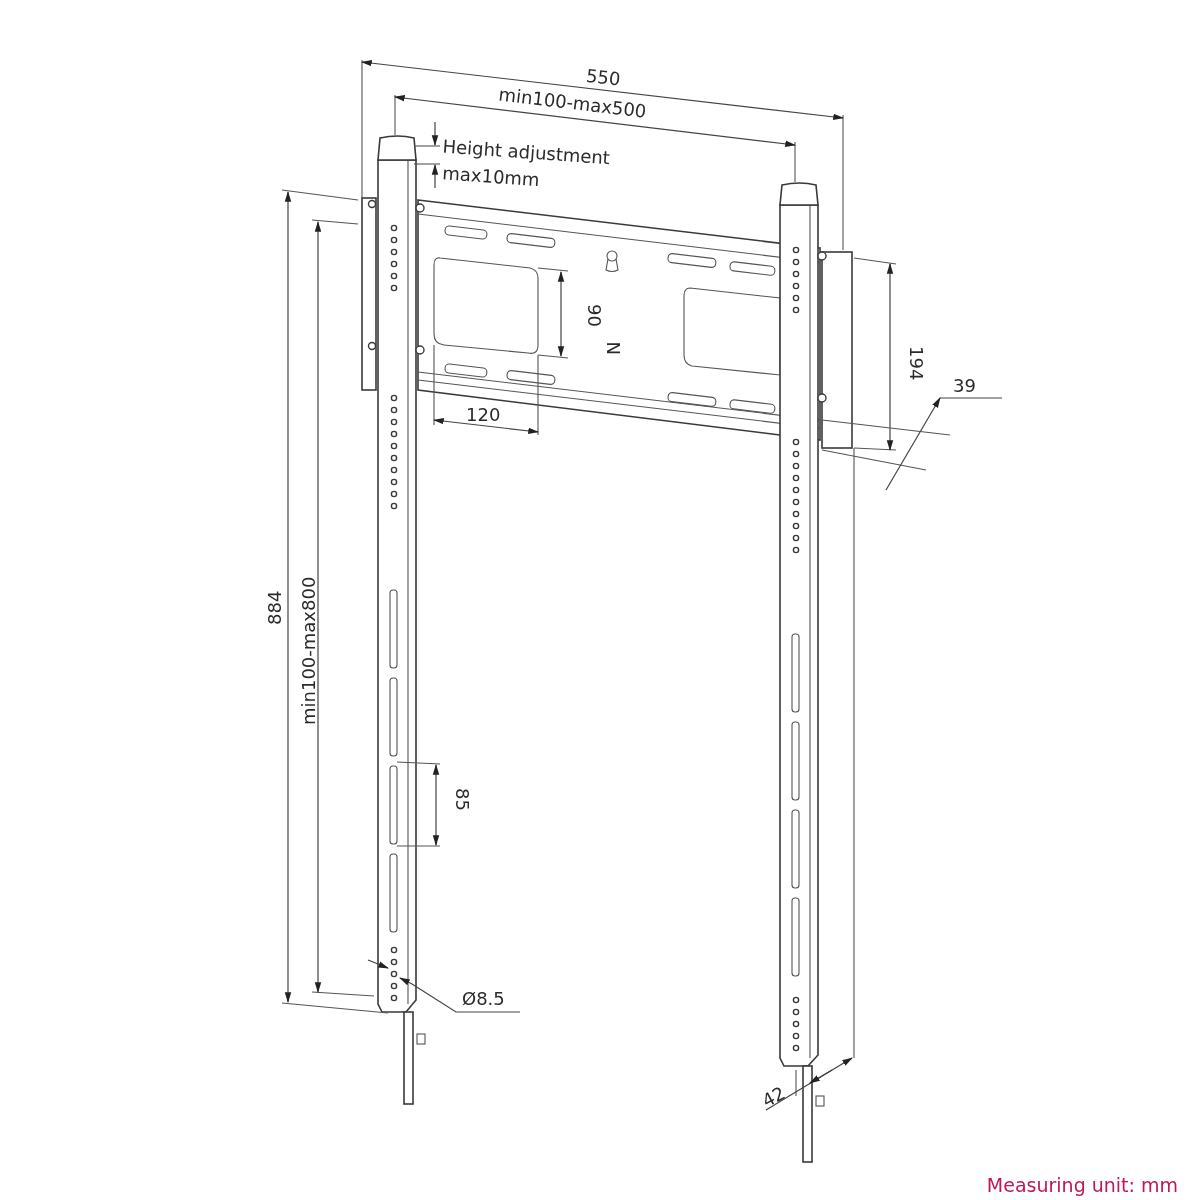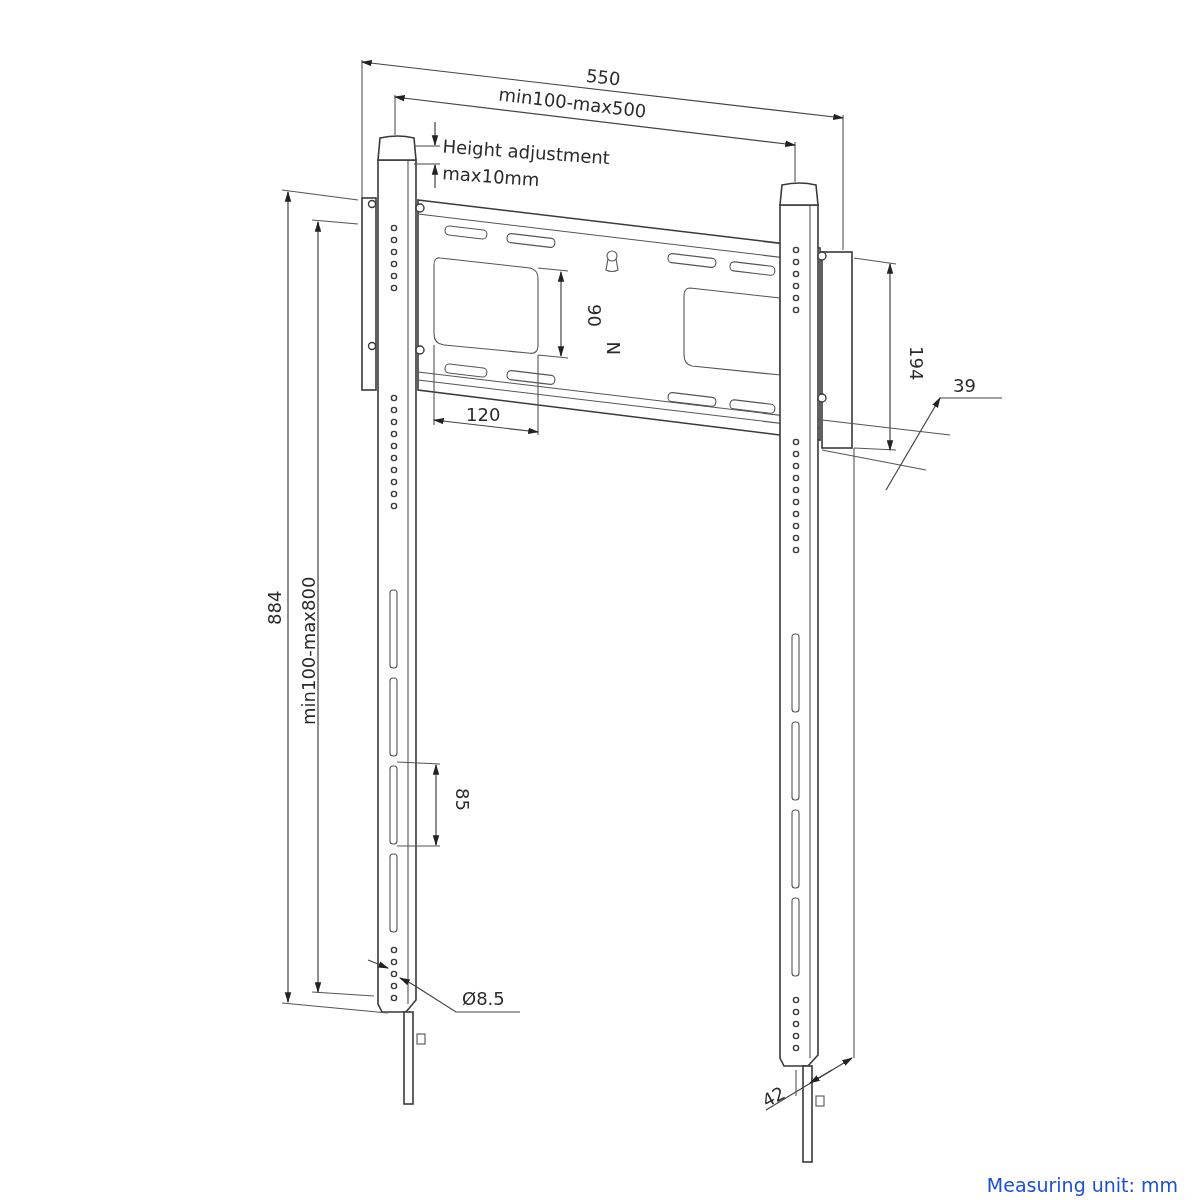--- a/index.html
+++ b/index.html
@@ -6,21 +6,21 @@
   body { width: 1200px; height: 1200px; position: relative; overflow: hidden;
          font-family: "DejaVu Sans", sans-serif; color: #2b2b2b; }
   svg { position: absolute; left: 0; top: 0; }
   .thin { stroke: #555; fill: none; stroke-width: 1.1; }
   .part { stroke: #3a3a3a; fill: #ffffff; stroke-width: 1.6; }
   .hole { stroke: #3a3a3a; fill: #fff; stroke-width: 1.4; }
   .dim { stroke: #444; fill: none; stroke-width: 1.2; }
   .arrow { fill: #222; }
   .lbl { font-family: "DejaVu Sans", sans-serif; font-size: 18px; fill: #2b2b2b; }
   .unit { position: absolute; right: 22px; bottom: 4px; font-family: "DejaVu Sans", sans-serif;
-          font-size: 19px; color: #1d4ed8; }
+          font-size: 19px; color: #be185d; }
 </style>
 </head>
 <body>
 
 <svg width="1200" height="1200" viewBox="0 0 1200 1200">
   <defs>
     <marker id="ah" viewBox="0 0 10 10" refX="9" refY="5" markerWidth="9" markerHeight="9" orient="auto-start-reverse">
       <path d="M0,2 L10,5 L0,8 Z" class="arrow"></path>
     </marker>
   </defs>

